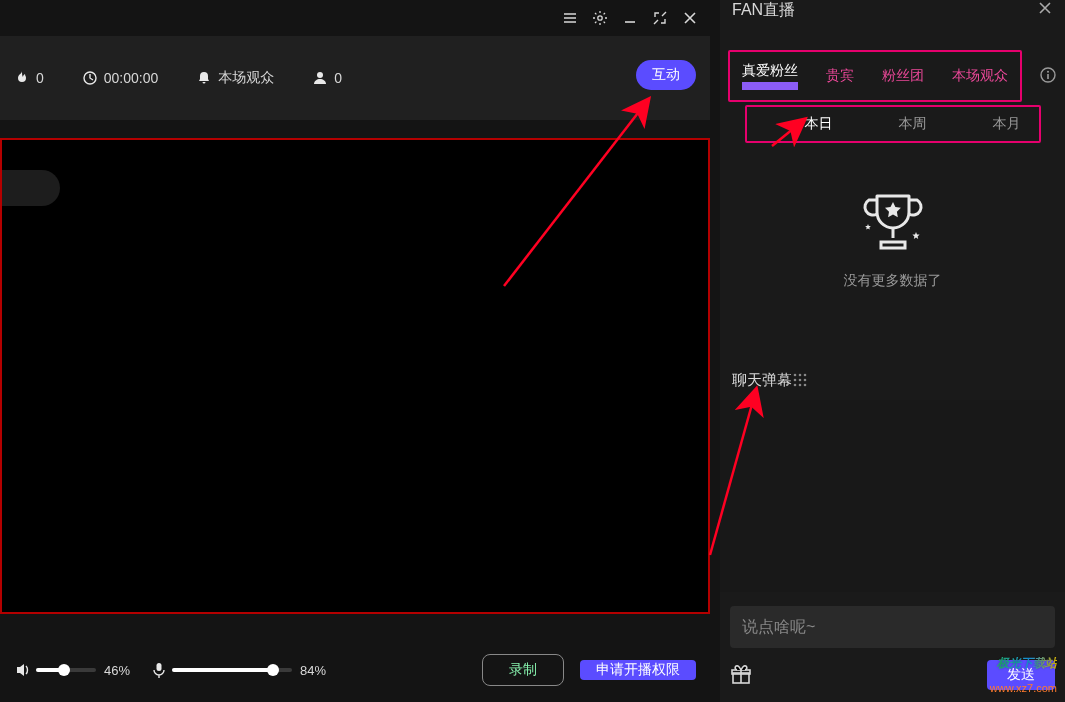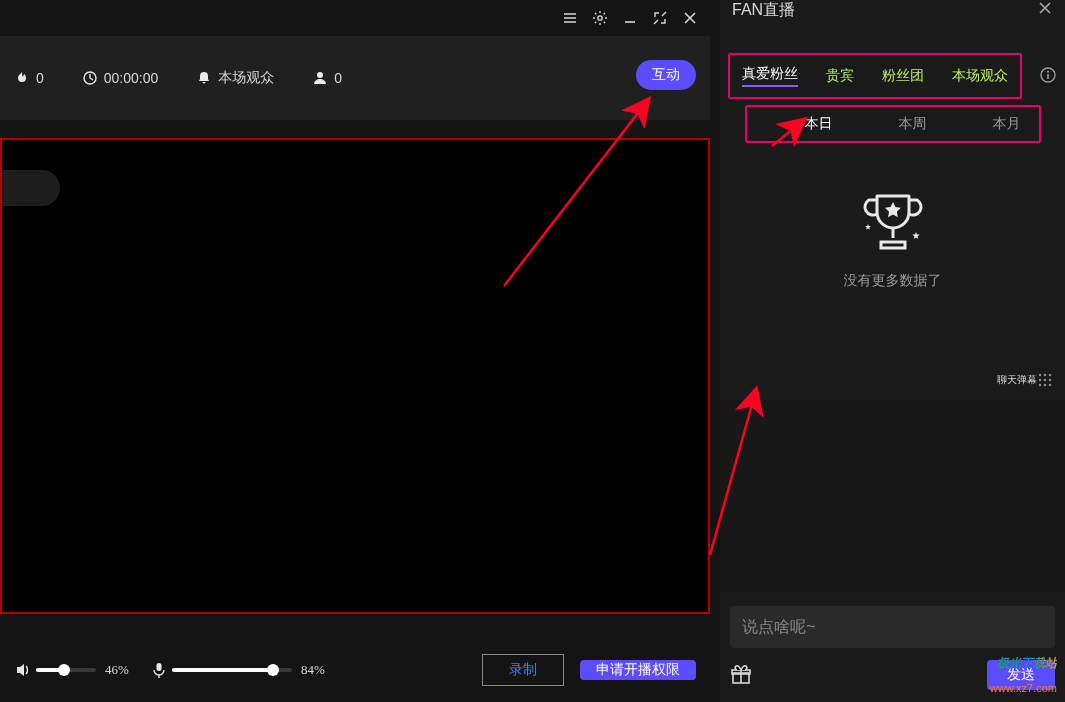--- a/index.html
+++ b/index.html
@@ -47,31 +47,31 @@
   .pill {
     position: absolute; left: 0; top: 30px; width: 58px; height:36px;
     background: #1d1d1d; border-radius: 0 18px 18px 0;
   }
   
   .bottom-ctrl {
     position: absolute; left: 0; bottom: 0; width: 710px; height: 64px;
     display: flex; align-items: center; padding: 0 14px; gap: 16px;
     background: #141414;
   }
-  .slider-group { display:flex; align-items:center; gap:4px;font-family:Liberation Serif, serif; }
+  .slider-group { display:flex; align-items:center; gap:4px; }
   .slider-track {
     width: 60px; height: 4px; background: #3a3a3a; border-radius: 2px; position:relative;
   }
   .slider-track.mic { width:120px; }
   .slider-fill { position:absolute; left:0; top:0; bottom:0; background:#fff; border-radius:2px;}
   .slider-thumb { position:absolute; top:50%; transform:translate(-50%,-50%); width:12px; height:12px; border-radius:50%; background:#fff;}
   .pct-label { font-size:13px; color:#d8d8d8; min-width:34px; text-align:center;}
   .bottom-spacer { flex:1; }
   .rec-btn {
-    background: transparent; border:1px solid #888; color:#3b82f6; border-radius:0;
+    background: transparent; border:1px solid #888; color:#86efac; border-radius:8px;
     padding: 6px 26px; font-size:14px; cursor:pointer;
   }
   .apply-btn {
     background:#5b4cff; border:none; color:#fff; border-radius:4px;
     padding: 1px 16px; font-size:14px; cursor:pointer;
   }
 
   
   .right-panel {
     position: absolute; left: 720px; top: 0; width: 345px; height: 702px;
@@ -81,40 +81,40 @@
     height: 52px; display:flex; align-items:flex-start; padding: 0 12px;
     color:#d8d8d8; font-size:16px; justify-content:space-between;
   }
   .rp-header .close-x { width:16px;height:16px; color:#aaa; }
 
   .tabrow-wrap { position:relative; padding: 0 8px; height:48px; display:flex; align-items:center;}
   .tabrow {
     display:flex; gap: 28px; align-items:center; position:relative;
     border:2px solid #e5006d; padding: 10px 12px; border-radius:2px;
   }
-  .tab-item { color:#bef264; font-size:14px; cursor:pointer; white-space:nowrap;}
-  .tab-item.active { color:#fff; border-bottom:2px solid #8b5cf6; padding-bottom:2px;}
+  .tab-item { color:#ec4899; font-size:14px; cursor:pointer; white-space:nowrap;}
+  .tab-item.active { color:#fff; border-bottom:8px solid #8b5cf6; padding-bottom:2px;}
   .info-ic { position:absolute; right:8px; top:14px; width:18px; height:18px; color:#9a9a9a;}
 
   .timerow-wrap { height:48px; display:flex; justify-content:center; align-items:center; position:relative;}
   .timerow {
     display:flex; gap: 26px; align-items:center;
     border:2px solid #e5006d; padding: 8px 18px; border-radius:2px;
   }
   .time-item { color:#9a9a9a; font-size:14px; cursor:pointer;margin-left:40px;}
   .time-item.active { color:#fff; }
 
   .trophy-area { display:flex; flex-direction:column; align-items:center; margin-top:40px; color:#9a9a9a;}
   .trophy-svg { width:80px; height:70px; margin-bottom:14px;}
   .nomore { font-size:14px; color:#9a9a9a; }
 
   .chat-header {
     position:absolute; top:360px; left:0; right:0; height:40px;
-    display:flex; align-items:center; justify-content:flex-end; padding: 0 12px;
-    color:#d8d8d8; font-size:10px;
+    display:flex; align-items:center; justify-content:flex-start; padding: 0 12px;
+    color:#d8d8d8; font-size:15px;
   }
   .grid-ic { width:16px;height:16px; color:#888;}
   .chat-body {
     position:absolute; top:400px; left:0; right:0; bottom:110px; background:#181818;
   }
   .chat-input-row {
     position:absolute; bottom:54px; left:10px; right:10px; height:42px;
     background:#2a2a2a; border-radius:4px; display:flex; align-items:center; padding:0 12px;
   }
   .chat-input {

